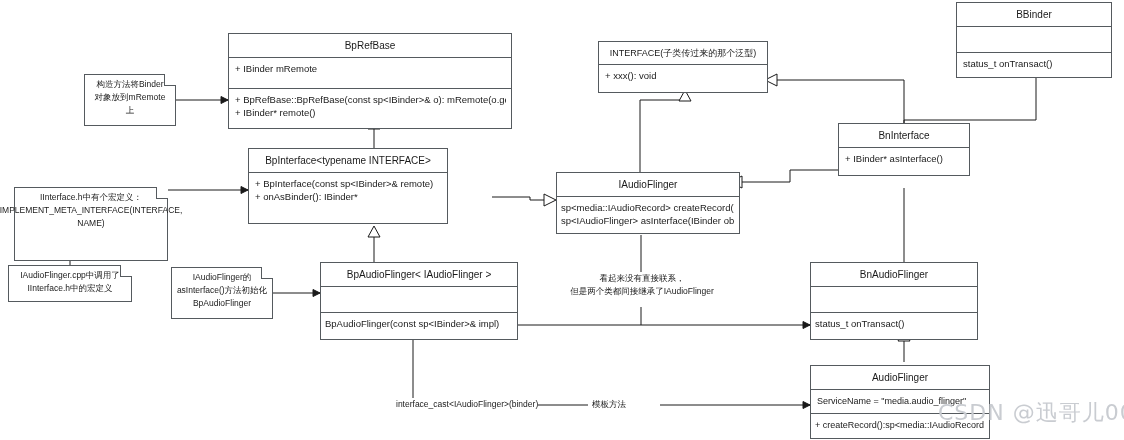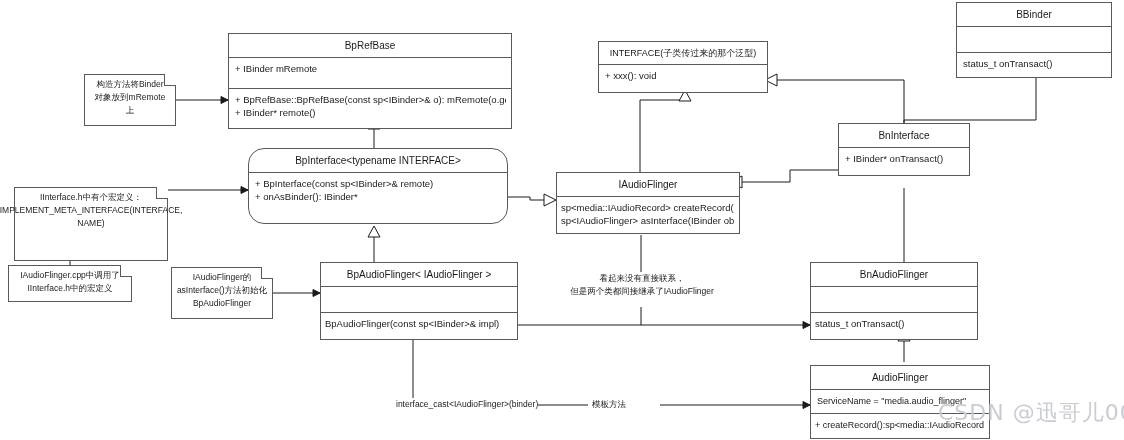--- a/index.html
+++ b/index.html
@@ -201,25 +201,25 @@
       <div class="uml-row"></div>
     </div>
     <div class="uml-compartment">
       <div class="uml-row">status_t onTransact()</div>
     </div>
   </div>
 
   <div class="uml-class" style="left:838px; top:123px; width:132px; height:53px;">
     <div class="uml-title">BnInterface</div>
     <div class="uml-compartment">
-      <div class="uml-row">+  IBinder*  onTransact()</div>
-    </div>
-  </div>
-
-  <div class="uml-class" style="left:248px; top:148px; width:260px; height:76px;border-radius:16px;">
+      <div class="uml-row">+  IBinder*  asInterface()</div>
+    </div>
+  </div>
+
+  <div class="uml-class" style="left:248px; top:148px; width:200px; height:76px;">
     <div class="uml-title">BpInterface&lt;typename INTERFACE&gt;</div>
     <div class="uml-compartment">
       <div class="uml-row">+     BpInterface(const sp&lt;IBinder&gt;&amp; remote)</div>
       <div class="uml-row">+   onAsBinder():  IBinder*</div>
     </div>
   </div>
 
   <div class="uml-class" style="left:556px; top:172px; width:184px; height:62px;">
     <div class="uml-title">IAudioFlinger</div>
     <div class="uml-compartment" style="padding-left:4px;">

